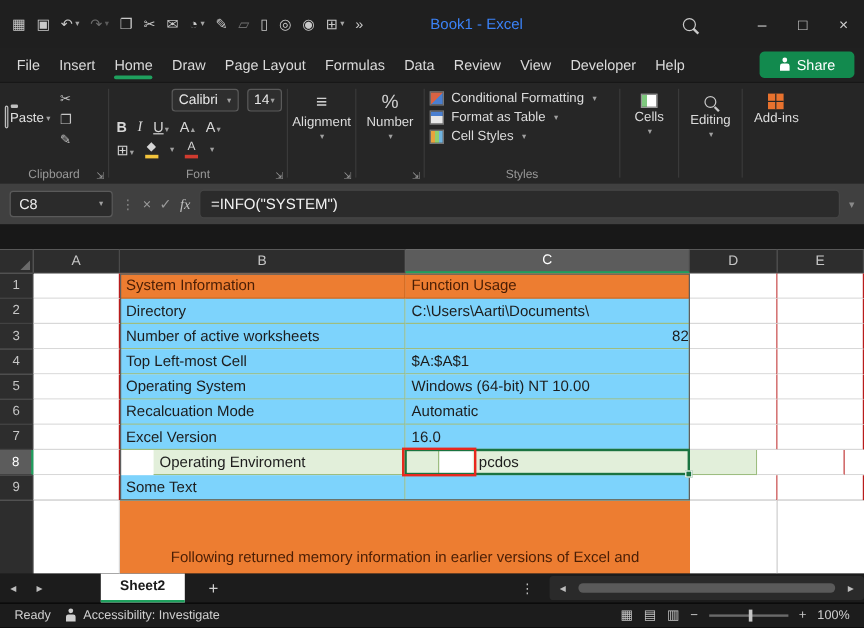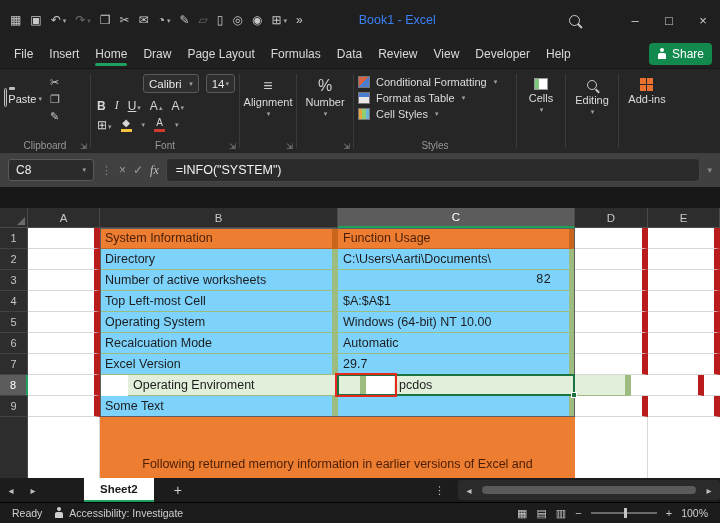--- a/index.html
+++ b/index.html
@@ -16,21 +16,21 @@
   .title{color:#3b82f6;font-size:12.5px;margin-left:56px;white-space:nowrap;}
   .tb-right{margin-left:auto;display:flex;align-items:center;height:100%;}
   .mag{width:11px;height:11px;border:1.5px solid #c9c9c9;border-radius:50%;position:relative;display:inline-block;margin-right:38px;}
   .mag::after{content:"";position:absolute;width:6px;height:1.5px;background:#c9c9c9;transform:rotate(45deg);right:-4px;bottom:-2px;}
   .winbtn{width:34px;height:40px;display:flex;align-items:center;justify-content:center;color:#cfcfcf;font-size:13px;}
 
   
   .menubar{height:28px;background:#202020;display:flex;align-items:center;padding-left:14px;position:relative;}
   .mitem{color:#dadada;font-size:12px;margin-right:16px;height:28px;line-height:28px;position:relative;white-space:nowrap;}
   .mitem.active::after{content:"";position:absolute;left:0;right:0;bottom:2px;height:3px;border-radius:2px;background:#1fa05e;}
-  .share{position:absolute;right:8px;top:3px;height:22px;background:#128a4e;border-radius:4px;display:flex;align-items:center;gap:5px;padding:0 8px;color:#fff;font-size:12px;}
+  .share{position:absolute;right:8px;top:3px;height:22px;background:#128a4e;border-radius:4px;display:flex;align-items:center;gap:5px;padding:0 16px;color:#fff;font-size:12px;}
   .personic{width:10px;height:12px;position:relative;display:inline-block;}
   .personic::before{content:"";position:absolute;top:0;left:3px;width:4px;height:4px;border-radius:50%;background:#fff;}
   .personic::after{content:"";position:absolute;top:5px;left:1px;width:8px;height:6px;border-radius:2px 2px 0 0;background:#fff;}
 
   
   .ribbon{height:85px;background:#262626;display:flex;border-top:1px solid #151515;}
   .rdiv{width:1px;background:#3a3a3a;margin:5px 0;}
   .rgroup{position:relative;padding:5px 4px 16px;}
   .glabel{position:absolute;bottom:2px;left:0;right:0;text-align:center;font-size:10px;color:#989898;}
   .launcher{position:absolute;bottom:2px;right:3px;font-size:8px;color:#989898;}
@@ -82,25 +82,25 @@
   .sheet{position:relative;background:#fff;width:720px;font-size:12.5px;}
   .hrow{display:flex;height:20px;}
   .corner{width:28px;border-right:1px solid #4a4a4a;border-bottom:1px solid #4a4a4a;position:relative;background:#2d2d2d;flex:none;}
   .corner::after{content:"";position:absolute;right:2px;bottom:2px;border-left:8px solid transparent;border-bottom:8px solid #6a6a6a;}
   .ch{display:flex;align-items:center;justify-content:center;color:#c6c6c6;font-size:11.5px;border-right:1px solid #4a4a4a;border-bottom:1px solid #4a4a4a;background:#2d2d2d;flex:none;}
   .ch.sel{background:#5c5c5c;color:#fff;border-bottom:2px solid #1fa05e;}
   .w-a{width:72px}.w-b{width:238px}.w-c{width:237px}.w-d{width:73px}.w-e{width:72px}
   .r{display:flex;height:21px;}
   .rh{width:28px;background:#2d2d2d;color:#c6c6c6;font-size:11px;display:flex;align-items:center;justify-content:center;border-right:1px solid #4a4a4a;border-bottom:1px solid #424242;flex:none;}
   .rh.sel{background:#5c5c5c;color:#fff;border-right:2px solid #1fa05e;}
-  .cell{border-right:6px solid #b91c1c;border-bottom:1px solid #d8d8d8;display:flex;align-items:center;padding:0 5px;color:#1d1d1d;background:#fff;overflow:hidden;white-space:nowrap;flex:none;}
+  .cell{border-right:1px solid #b91c1c;border-bottom:1px solid #d8d8d8;display:flex;align-items:center;padding:0 5px;color:#1d1d1d;background:#fff;overflow:hidden;white-space:nowrap;flex:none;}
   .cell.green{background:#7dd3fc;border-color:#9dbd80;text-align:right;}
   .cell.lightgreen{background:#e2efda;border-color:#9dbd80;margin-left:28px;}
   .cell.orangec{background:#ed7d31;border-color:#c9641c;color:#4a1e05;}
-  .cell.num{justify-content:flex-end;padding-right:18px;font-family:Liberation Mono, monospace;}
+  .cell.num{justify-content:flex-end;padding-right:0;}
   .range-border{position:absolute;left:100px;top:20px;width:475px;height:189px;border:1px solid #5f5f5f;pointer-events:none;}
   .sel-border{position:absolute;left:337px;top:166px;width:238px;height:22px;border:2px solid #1a7340;pointer-events:none;}
   .fill-handle{position:absolute;left:571px;top:184px;width:6px;height:6px;background:#1a7340;border:1px solid #fff;}
   .red-box{position:absolute;left:335px;top:165px;width:62px;height:24px;border:2px solid #e8281e;pointer-events:none;}
 
   
   .below{display:flex;height:61px;}
   .bl-rh{width:28px;background:#2d2d2d;border-right:1px solid #4a4a4a;flex:none;}
   .bl-a{width:72px;background:#fff;border-right:1px solid #d8d8d8;flex:none;}
   .bl-note{width:475px;background:#ed7d31;display:flex;align-items:flex-end;justify-content:center;padding-bottom:7px;font-size:12.5px;color:#4a1e05;flex:none;}
@@ -379,21 +379,21 @@
       <div class="cell w-a"></div>
       <div class="cell w-b green">Recalcuation Mode</div>
       <div class="cell w-c green">Automatic</div>
       <div class="cell w-d"></div>
       <div class="cell w-e"></div>
     </div>
     <div class="r">
       <div class="rh">7</div>
       <div class="cell w-a"></div>
       <div class="cell w-b green">Excel Version</div>
-      <div class="cell w-c green">29.7</div>
+      <div class="cell w-c green">16.0</div>
       <div class="cell w-d"></div>
       <div class="cell w-e"></div>
     </div>
     <div class="r">
       <div class="rh sel">8</div>
       <div class="cell w-a"></div>
       <div class="cell w-b lightgreen">Operating Enviroment</div>
       <div class="cell w-c lightgreen">pcdos</div>
       <div class="cell w-d"></div>
       <div class="cell w-e"></div>

